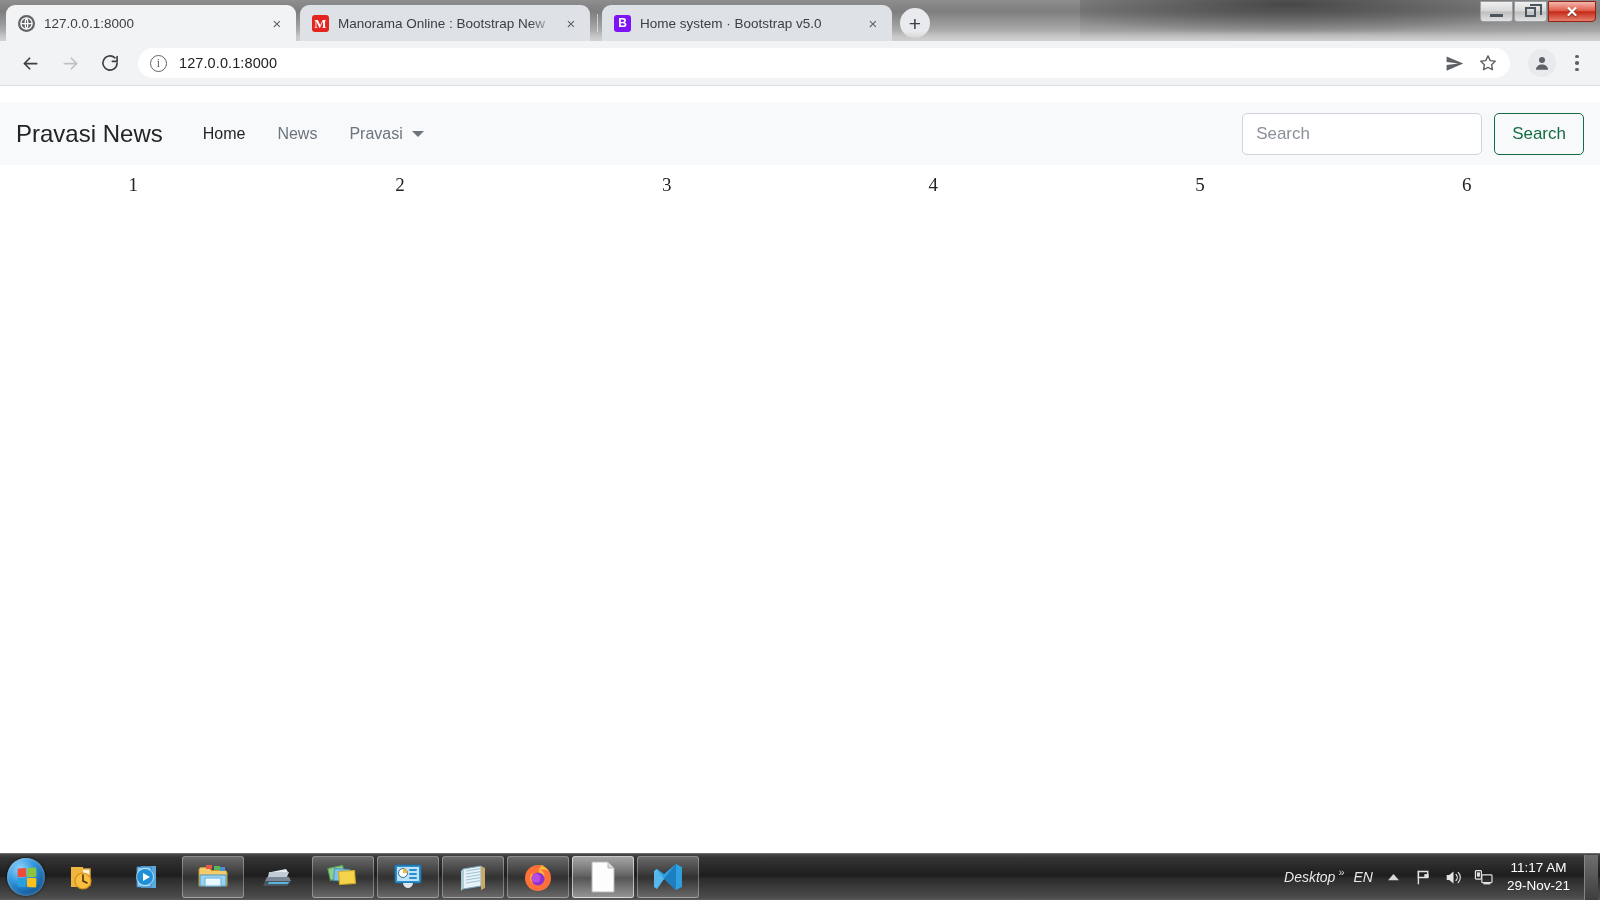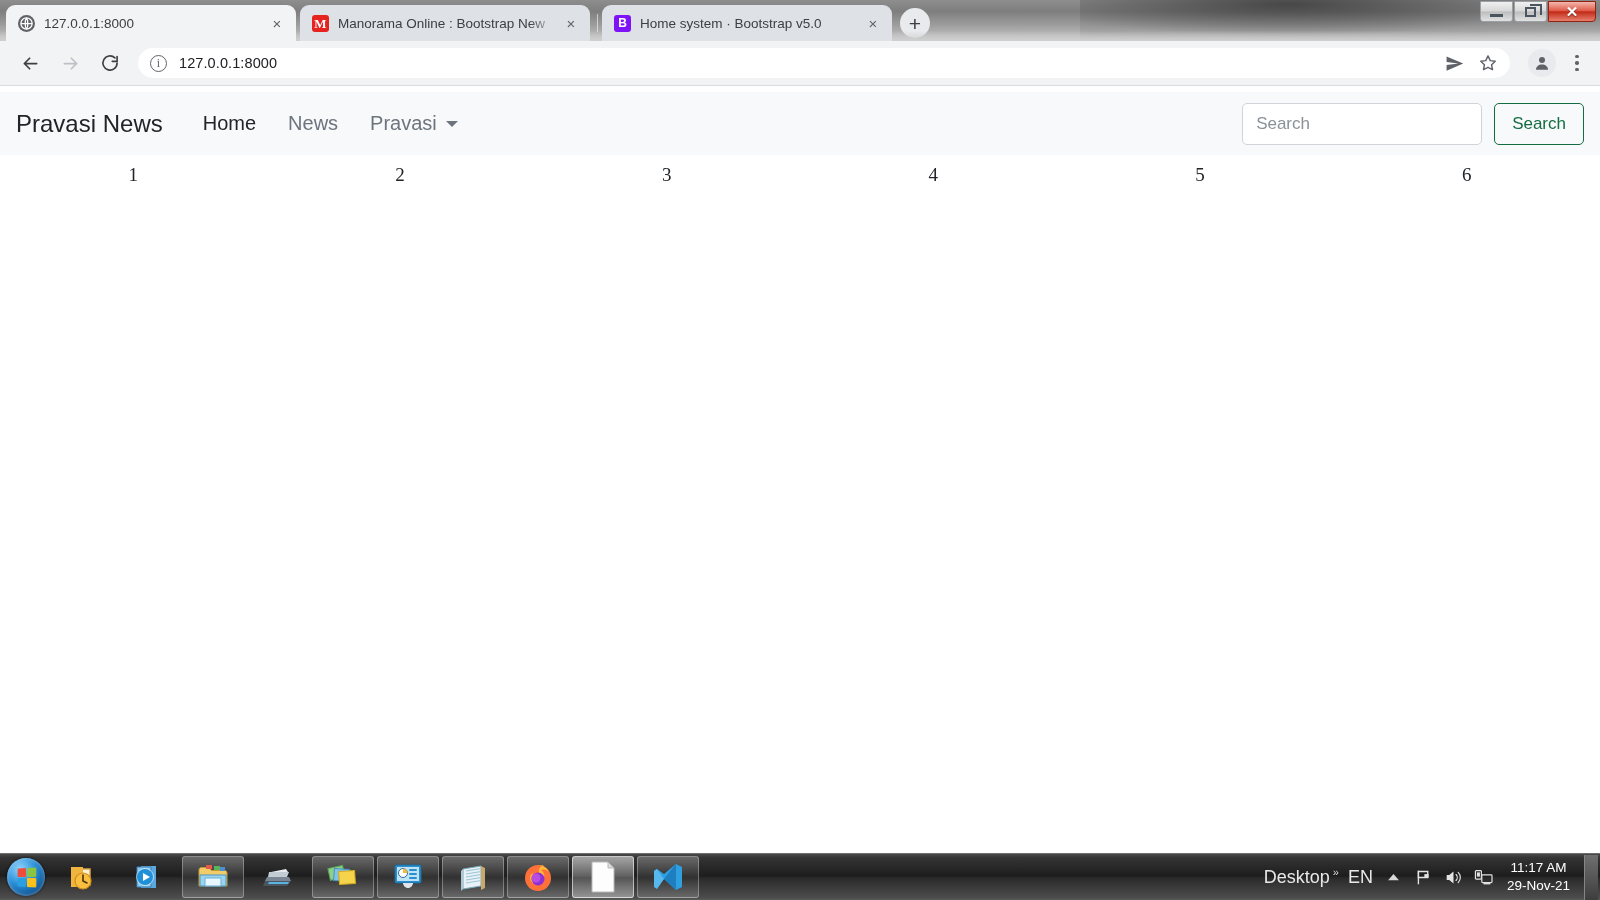--- a/index.html
+++ b/index.html
@@ -135,38 +135,38 @@
     display: flex; align-items: center; justify-content: center;
   }
   .menu-dots {
     width: 30px; margin: 0 8px 0 6px;
     display: flex; flex-direction: column; align-items: center; gap: 3px;
   }
   .menu-dots i { width: 3.5px; height: 3.5px; border-radius: 50%; background: #5f6368; display:block; }
 
   
   .page {
-    position: absolute; top: 92px; left: 0;
+    position: absolute; top: 102px; left: 0;
     width: 1600px; height: 743px;
     background: #fff;
     overflow: hidden;
   }
   .navbar {
     height: 63px; width: 100%;
     background: #f8f9fa;
     display: flex; align-items: center;
     padding: 0 16px;
   }
   .brand {
     font-size: 24px; color: #212529; font-weight: 400;
     margin-right: 24px; white-space: nowrap;
   }
   .nav-links { display: flex; align-items: center; gap: 0; }
   .nav-link {
-    font-size: 20px; padding: 0 16px; white-space: nowrap;
+    font-size: 16px; padding: 0 16px; white-space: nowrap;
   }
   .nav-link.active { color: #212529; }
   .nav-link.muted  { color: #6c757d; }
   .dropdown-wrap { display: flex; align-items: center; padding: 0 16px; }
   .dropdown-wrap .nav-link { padding: 0; }
   .caret {
     width: 0; height: 0; margin-left: 9px;
     border-left: 6px solid transparent;
     border-right: 6px solid transparent;
     border-top: 6px solid #6c757d;
@@ -239,21 +239,21 @@
   .tb-item.running {
     background: linear-gradient(180deg, rgba(255,255,255,.26) 0%, rgba(255,255,255,.10) 48%, rgba(255,255,255,.04) 52%, rgba(255,255,255,.16) 100%);
     border: 1px solid rgba(255,255,255,.30);
   }
   .tb-item.active {
     background: linear-gradient(180deg, rgba(255,255,255,.55) 0%, rgba(255,255,255,.30) 48%, rgba(255,255,255,.20) 52%, rgba(255,255,255,.40) 100%);
     border: 1px solid rgba(255,255,255,.55);
   }
 
   .tray { margin-left: auto; display: flex; align-items: center; height: 47px; padding-right: 2px; }
-  .tray-text { color: #e8e8e8; font-size: 18px; padding: 0 6px; }
+  .tray-text { color: #e8e8e8; font-size: 14px; padding: 0 6px; font-style: italic; }
   .tray-chev { color: #d8d8d8; font-size: 11px; position: relative; top: -5px; left: -3px; }
   .tray-ico { width: 30px; height: 40px; display: flex; align-items: center; justify-content: center; color: #e3e3e3; }
   .clock {
     color: #fff; font-size: 13.5px; line-height: 18px;
     text-align: center; padding: 0 12px 0 8px;
   }
   .showdesk {
     width: 14px; height: 45px; margin-left: 2px;
     background: linear-gradient(180deg,#6f6f6f,#3d3d3d);
     border-left: 1px solid #868686;

